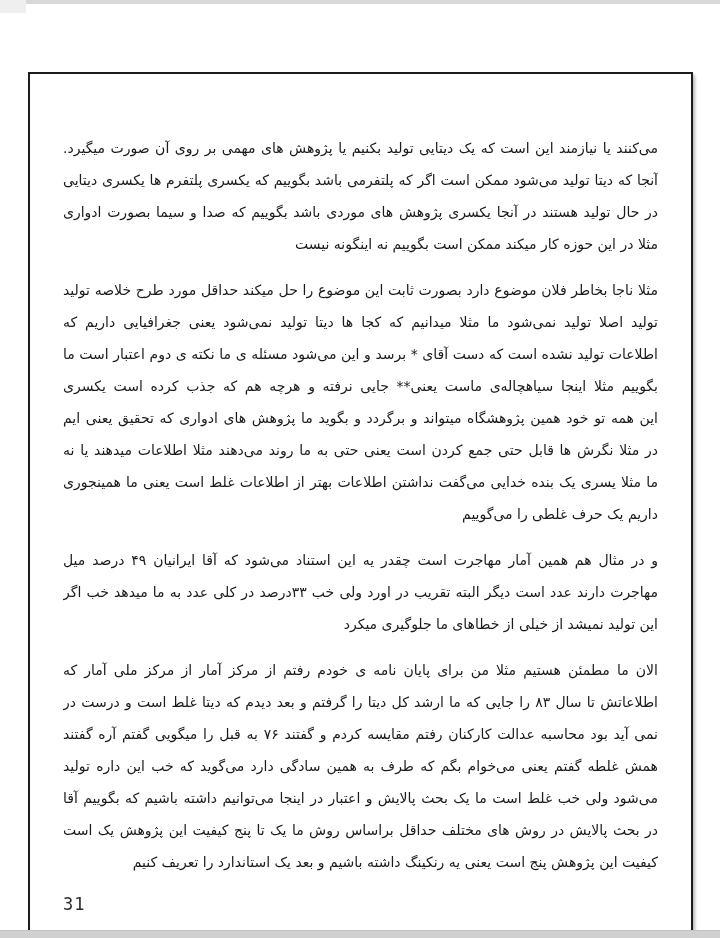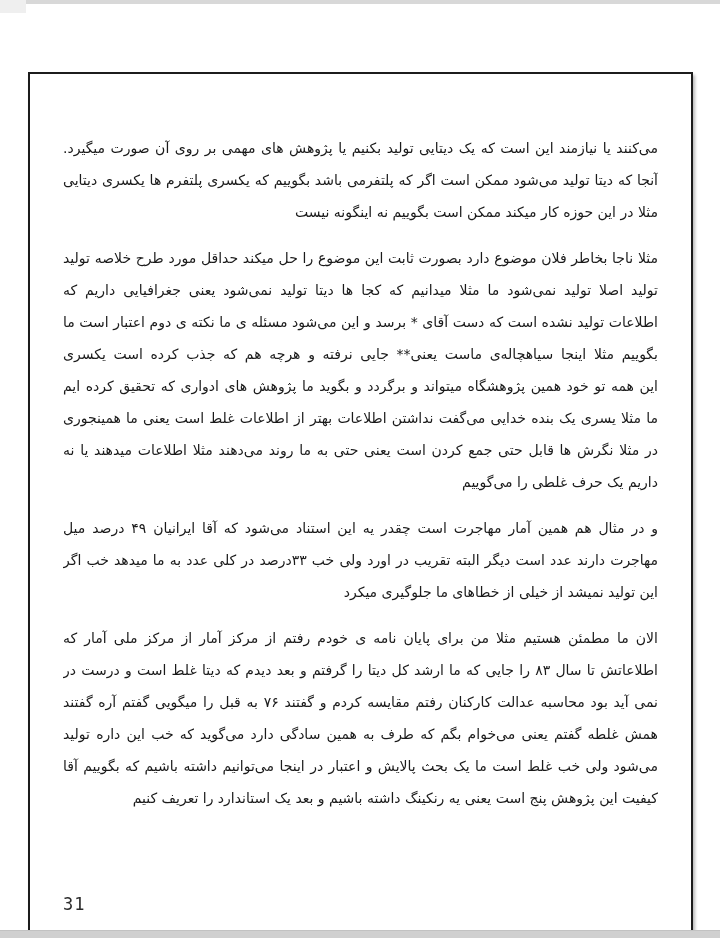--- a/index.html
+++ b/index.html
@@ -65,49 +65,51 @@
 <div class="top-corner"></div>
 <div class="top-strip"></div>
 
 <div class="page">
   <div class="body-text" dir="rtl">
 
     <p class="para">
       </p>
       <div class="line">می‌کنند یا نیازمند این است که یک دیتایی تولید بکنیم یا پژوهش های مهمی بر روی آن صورت میگیرد.</div>
       <div class="line">آنجا که دیتا تولید می‌شود ممکن است اگر که پلتفرمی باشد بگوییم که یکسری پلتفرم ها یکسری دیتایی</div>
+      <div class="line">در حال تولید هستند در آنجا یکسری پژوهش های موردی باشد بگوییم که صدا و سیما بصورت ادواری</div>
       <div class="line last">مثلا در این حوزه کار میکند ممکن است بگوییم نه اینگونه نیست</div>
     <p></p>
 
     <p class="para">
       </p>
       <div class="line">مثلا ناجا بخاطر فلان موضوع دارد بصورت ثابت این موضوع را حل میکند حداقل مورد طرح خلاصه تولید</div>
       <div class="line">تولید اصلا تولید نمی‌شود ما مثلا میدانیم که کجا ها دیتا تولید نمی‌شود یعنی جغرافیایی داریم که</div>
       <div class="line">اطلاعات تولید نشده است که دست آقای * برسد و این می‌شود مسئله ی ما نکته ی دوم اعتبار است ما</div>
       <div class="line">بگوییم مثلا اینجا سیاهچاله‌ی ماست یعنی** جایی نرفته و هرچه هم که جذب کرده است یکسری</div>
-      <div class="line">این همه تو خود همین پژوهشگاه میتواند و برگردد و بگوید ما پژوهش های ادواری که تحقیق کرده ایم</div>
+      <div class="line">این همه تو خود همین پژوهشگاه میتواند و برگردد و بگوید ما پژوهش های ادواری که تحقیق یعنی ایم</div>
+      <div class="line">در مثلا نگرش ها قابل حتی جمع کردن است یعنی حتی به ما روند می‌دهند مثلا اطلاعات میدهند یا نه</div>
       <div class="line">ما مثلا یسری یک بنده خدایی می‌گفت نداشتن اطلاعات بهتر از اطلاعات غلط است یعنی ما همینجوری</div>
-      <div class="line">در مثلا نگرش ها قابل حتی جمع کردن است یعنی حتی به ما روند می‌دهند مثلا اطلاعات میدهند یا نه</div>
       <div class="line last">داریم یک حرف غلطی را می‌گوییم</div>
     <p></p>
 
     <p class="para">
       </p>
       <div class="line">و در مثال هم همین آمار مهاجرت است چقدر یه این استناد می‌شود که آقا ایرانیان ۴۹ درصد میل</div>
       <div class="line">مهاجرت دارند عدد است دیگر البته تقریب در اورد ولی خب ۳۳درصد در کلی عدد به ما میدهد خب اگر</div>
       <div class="line last">این تولید نمیشد از خیلی از خطاهای ما جلوگیری میکرد</div>
     <p></p>
 
     <p class="para">
       </p>
       <div class="line">الان ما مطمئن هستیم مثلا من برای پایان نامه ی خودم رفتم از مرکز آمار از مرکز ملی آمار که</div>
       <div class="line">اطلاعاتش تا سال ۸۳ را جایی که ما ارشد کل دیتا را گرفتم و بعد دیدم که دیتا غلط است و درست در</div>
       <div class="line">نمی آید بود محاسبه عدالت کارکنان رفتم مقایسه کردم و گفتند ۷۶ به قبل را میگویی گفتم آره گفتند</div>
       <div class="line">همش غلطه گفتم یعنی می‌خوام بگم که طرف به همین سادگی دارد می‌گوید که خب این داره تولید</div>
       <div class="line">می‌شود ولی خب غلط است ما یک بحث پالایش و اعتبار در اینجا می‌توانیم داشته باشیم که بگوییم آقا</div>
+      <div class="line">در بحث پالایش در روش های مختلف حداقل براساس روش ما یک تا پنج کیفیت این پژوهش یک است</div>
       <div class="line last">کیفیت این پژوهش پنج است یعنی یه رنکینگ داشته باشیم و بعد یک استاندارد را تعریف کنیم</div>
     <p></p>
 
   </div>
 
   <div class="page-number">31</div>
 </div>
 
 <div class="bottom-bar"></div>
 

